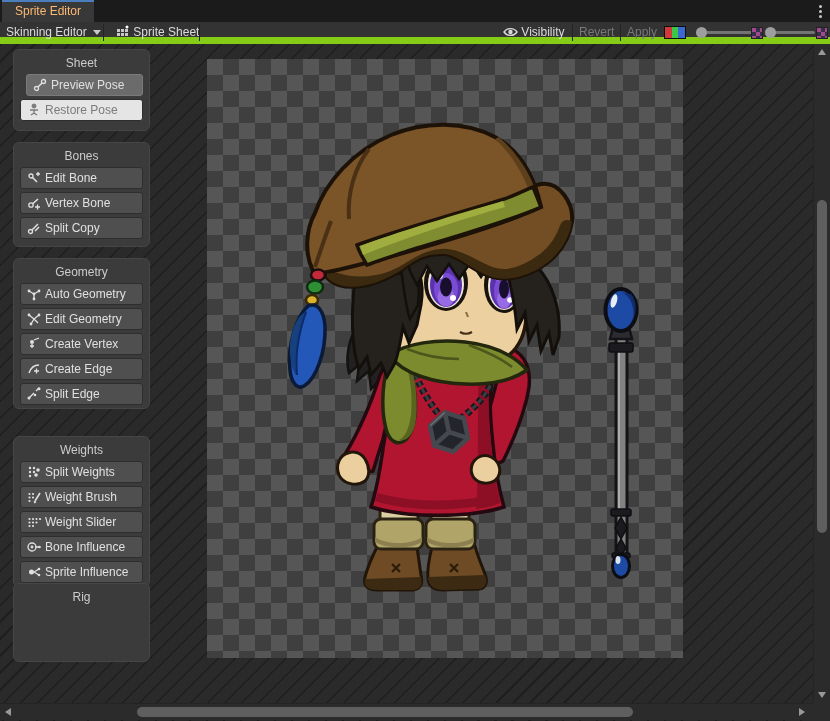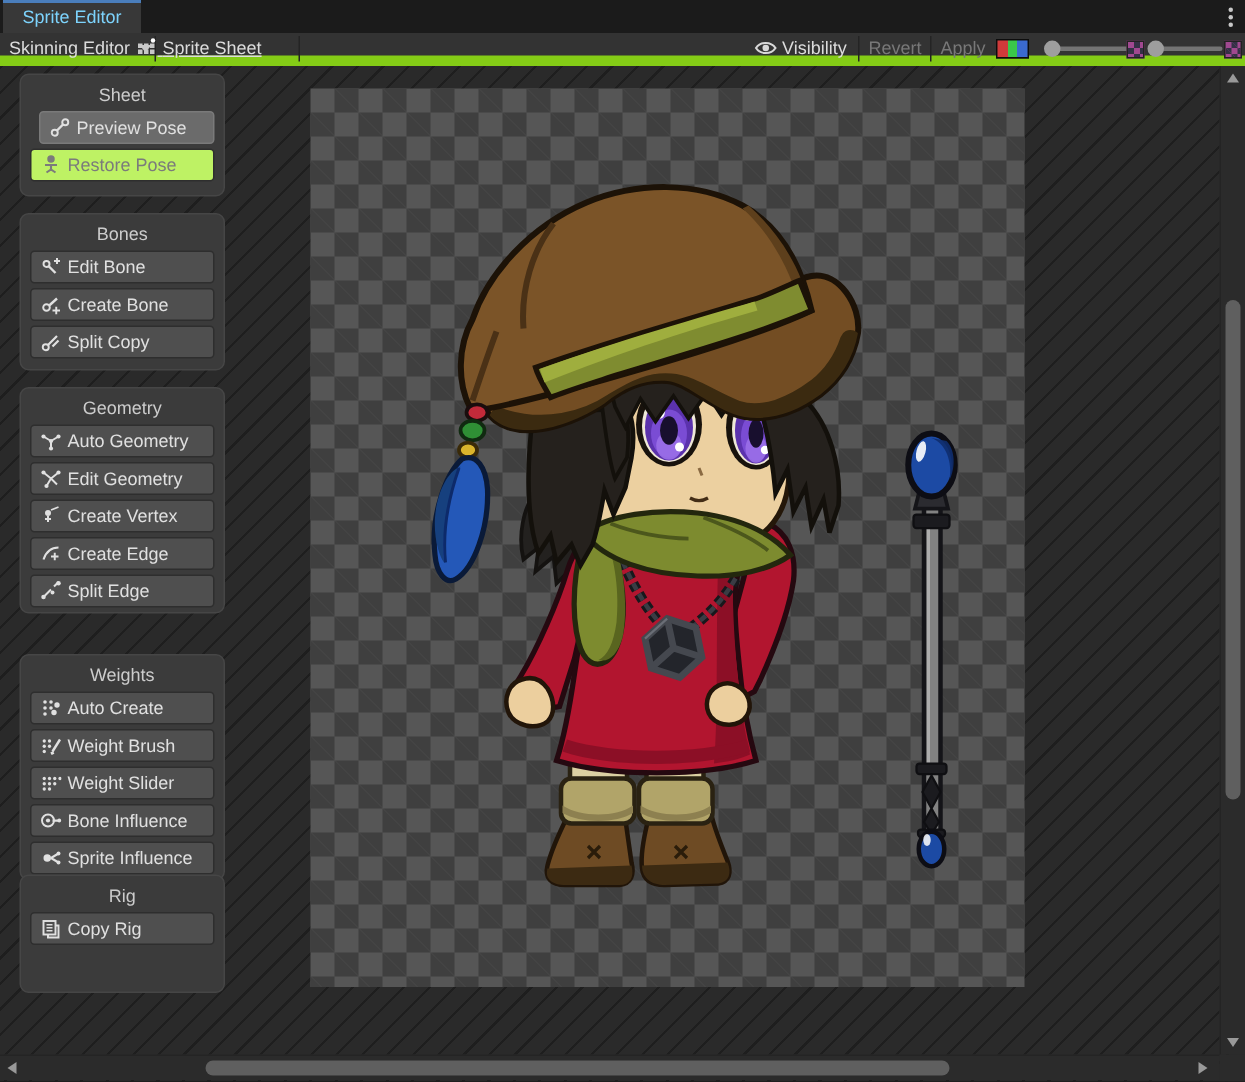--- a/index.html
+++ b/index.html
@@ -1,19 +1,19 @@
 <!DOCTYPE html>
 <html><head>
 <meta charset="utf-8">
 <style>
 * { margin:0; padding:0; box-sizing:border-box; }
 html,body { width:830px; height:721px; overflow:hidden; background:#1b1b1b; font-family:"Liberation Sans",sans-serif; }
 #app { position:relative; width:830px; height:721px; background:#1b1b1b; }
 .tabbar { position:absolute; left:0; top:0; width:830px; height:22px; background:#1b1b1b; }
-.tab { position:absolute; left:2px; top:0; width:92px; height:22px; background:#383838; border-top:2px solid #4a7ebc; color:#7dd3fc; font-size:12px; text-align:center; line-height:19px; }
+.tab { position:absolute; left:2px; top:0; width:92px; height:22px; background:#383838; border-top:2px solid #4a7ebc; color:#fdba74; font-size:12px; text-align:center; line-height:19px; }
 .kebab { position:absolute; right:8px; top:5px; width:3px; height:13px; display:flex; flex-direction:column; justify-content:space-between; }
 .kebab i { width:3px; height:3px; border-radius:50%; background:#c8c8c8; }
 .toolbar { position:absolute; left:0; top:22px; width:830px; height:22px; background:#333333; border-bottom:7px solid #84cc16; color:#dcdcdc; font-size:12px; }
 .toolbar .item { position:absolute; top:0; height:21px; line-height:21px; }
 .tb-sep { position:absolute; top:2px; width:1px; height:17px; background:#242424; }
 .dd-arrow { display:inline-block; width:0; height:0; border-left:4px solid transparent; border-right:4px solid transparent; border-top:5px solid #c8c8c8; margin-left:6px; vertical-align:middle; }
 .disabled-txt { color:#787878; }
 .swatch { position:absolute; left:664px; top:4px; width:22px; height:13px; background:#1a1a1a; border:1px solid #0d0d0d; display:flex; }
 .swatch i { flex:1; }
 .slider { position:absolute; top:9px; height:3px; background:#747474; border-radius:2px; }
@@ -27,21 +27,21 @@
   background-color:#565656;
   background-image:
     linear-gradient(45deg,#3f3f3f 25%,transparent 25%,transparent 75%,#3f3f3f 75%),
     linear-gradient(45deg,#3f3f3f 25%,transparent 25%,transparent 75%,#3f3f3f 75%);
   background-size:32px 32px; background-position:0 0,16px 16px; }
 .panel { position:absolute; left:13px; top:0px; width:137px; }
 .group { position:absolute; left:0; width:137px; background:#3b3b3b; border:1px solid #464646; border-radius:6px; }
 .group .title { text-align:center; color:#cccccc; font-size:12px; height:24px; line-height:26px; }
 .btn { position:relative; margin:0 6px 3px 6px; height:22px; background:#4f4f4f; border:1px solid #2e2e2e; border-radius:3px; color:#e0e0e0; font-size:12px; display:flex; align-items:center; padding-left:5px; }
 .btn.active { background:#6b6b6b; border-color:#7a7a7a;margin-left:12px; }
-.btn.disabled { background:#bef264; color:#7b7b7b; }
+.btn.disabled { background:#e5e5e5; color:#7b7b7b; }
 .btn .ic { width:16px; height:16px; margin-right:3px; display:flex; align-items:center; justify-content:center; }
 .btn.disabled .ic svg * { stroke:#7b7b7b !important; }
 .btn.disabled .ic svg .f { fill:#7b7b7b !important; }
 .vscroll { position:absolute; left:813px; top:0px; width:17px; height:659px; background:#2b2b2b; border-left:1px solid #242424; }
 .vthumb { position:absolute; left:3px; top:156px; width:10px; height:333px; background:#5f5f5f; border-radius:5px; }
 .varrow-up { position:absolute; left:4px; top:5px; width:0; height:0; border-left:4px solid transparent; border-right:4px solid transparent; border-bottom:6px solid #999; }
 .varrow-down { position:absolute; left:4px; bottom:5px; width:0; height:0; border-left:4px solid transparent; border-right:4px solid transparent; border-top:6px solid #999; }
 .hscroll { position:absolute; left:0; top:659px; width:813px; height:17px; background:#2b2b2b; border-top:1px solid #242424; }
 .hthumb { position:absolute; left:137px; top:3px; width:496px; height:10px; background:#5f5f5f; border-radius:5px; }
 .harrow-left { position:absolute; left:5px; top:4px; width:0; height:0; border-top:4px solid transparent; border-bottom:4px solid transparent; border-right:6px solid #999; }
@@ -57,21 +57,21 @@
     <div class="kebab">
         <i></i>
         <i></i>
         <i></i>
       </div>
   </div>
 
   <div class="toolbar">
     <div class="item" style="left:6px;"><span>Skinning Editor</span><span class="dd-arrow"></span></div>
     <div class="tb-sep" style="left:103px;"></div>
-    <div class="item" style="left:91px;text-decoration:underline;">
+    <div class="item" style="left:116px;">
       <svg width="14" height="14" viewBox="0 0 14 14" style="vertical-align:-2px">
         <g fill="#c8c8c8">
             <rect x="1" y="5" width="3" height="3"></rect>
             <rect x="5" y="5" width="3" height="3"></rect>
             <rect x="9" y="5" width="3" height="3"></rect>
             <rect x="1" y="9" width="3" height="3"></rect>
             <rect x="5" y="9" width="3" height="3"></rect>
             <rect x="9" y="9" width="3" height="3"></rect>
             <circle cx="11" cy="3" r="1.5" fill="#ffffff"></circle>
           </g>
@@ -260,21 +260,21 @@
           <span class="lbl">Edit Bone</span>
         </div>
         <div class="btn">
           <span class="ic">
               <svg width="14" height="14" viewBox="0 0 14 14">
                 <circle cx="4" cy="9" r="2.2" fill="none" stroke="#e0e0e0" stroke-width="1.3"></circle>
                 <path d="M6 7.5 L11 3" stroke="#e0e0e0" stroke-width="1.6"></path>
                 <path d="M8 11 L13 11 M10.5 8.5 L10.5 13.5" stroke="#e0e0e0" stroke-width="1.3"></path>
               </svg>
             </span>
-          <span class="lbl">Create Bone</span>
+          <span class="lbl">Vertex Bone</span>
         </div>
         <div class="btn">
           <span class="ic">
               <svg width="14" height="14" viewBox="0 0 14 14">
                 <circle cx="3.5" cy="10.5" r="2" fill="none" stroke="#e0e0e0" stroke-width="1.3"></circle>
                 <path d="M5 9 L11 3 M8 10 L12 6" stroke="#e0e0e0" stroke-width="1.5"></path>
               </svg>
             </span>
           <span class="lbl">Split Copy</span>
         </div>
@@ -346,21 +346,21 @@
                   <circle cx="3" cy="3" r="1.2"></circle>
                   <circle cx="7" cy="3" r="1.2"></circle>
                   <circle cx="3" cy="7" r="1.2"></circle>
                   <circle cx="7" cy="7" r="1.2"></circle>
                   <circle cx="3" cy="11" r="1.2"></circle>
                   <circle cx="11" cy="5" r="1.8"></circle>
                   <circle cx="9" cy="10" r="1.8"></circle>
                 </g>
               </svg>
             </span>
-          <span class="lbl">Auto Create</span>
+          <span class="lbl">Split Weights</span>
         </div>
         <div class="btn">
           <span class="ic">
               <svg width="14" height="14" viewBox="0 0 14 14">
                 <g fill="#e0e0e0" class="f">
                   <circle cx="2.5" cy="4" r="1.1"></circle>
                   <circle cx="6" cy="4" r="1.1"></circle>
                   <circle cx="2.5" cy="7.5" r="1.1"></circle>
                   <circle cx="6" cy="7.5" r="1.1"></circle>
                   <circle cx="2.5" cy="11" r="1.1"></circle>
@@ -408,30 +408,20 @@
                 <circle cx="12" cy="4" r="1.3" fill="#e0e0e0" class="f"></circle>
                 <circle cx="12" cy="10" r="1.3" fill="#e0e0e0" class="f"></circle>
               </svg>
             </span>
           <span class="lbl">Sprite Influence</span>
         </div>
       </div>
 
       <div class="group" style="top:539px; height:79px;">
         <div class="title">Rig</div>
-        <div class="btn">
-          <span class="ic">
-              <svg width="14" height="14" viewBox="0 0 14 14">
-                <rect x="2" y="2" width="8" height="9" fill="none" stroke="#e0e0e0" stroke-width="1.3"></rect>
-                <path d="M4 4.5 L8 4.5 M4 6.5 L8 6.5 M4 8.5 L8 8.5" stroke="#e0e0e0" stroke-width="1"></path>
-                <path d="M10 5 L12 5 L12 13 L5 13 L5 11" stroke="#e0e0e0" stroke-width="1.3" fill="none"></path>
-              </svg>
-            </span>
-          <span class="lbl">Copy Rig</span>
-        </div>
       </div>
     </div>
 
     <div class="vscroll">
       <div class="varrow-up"></div>
       <div class="vthumb"></div>
       <div class="varrow-down"></div>
     </div>
     <div class="hscroll">
       <div class="harrow-left"></div>

